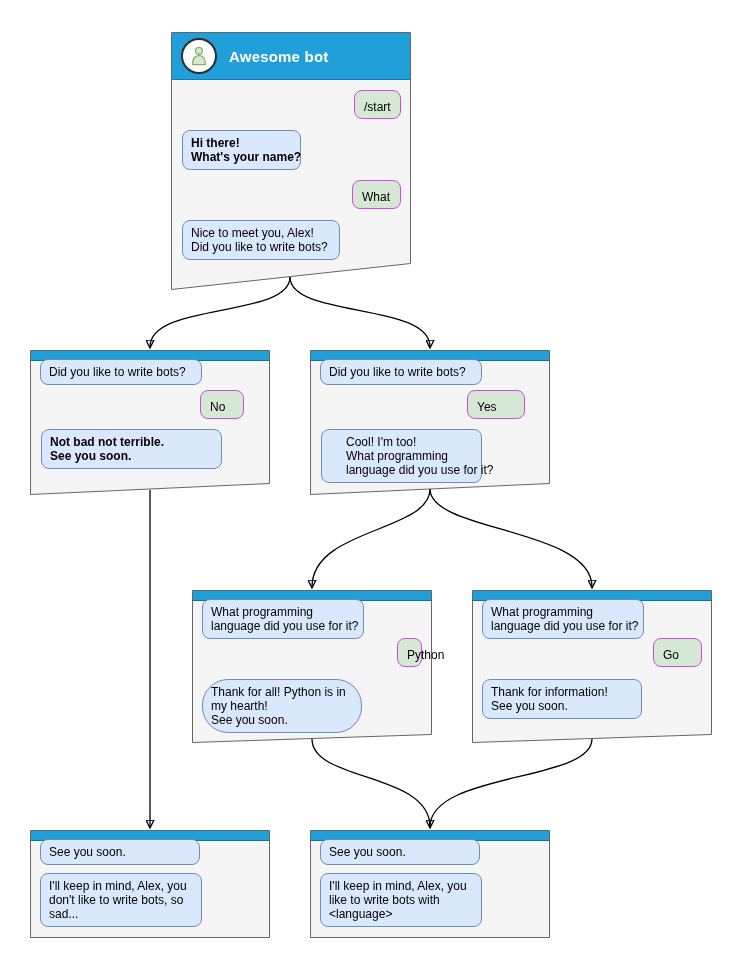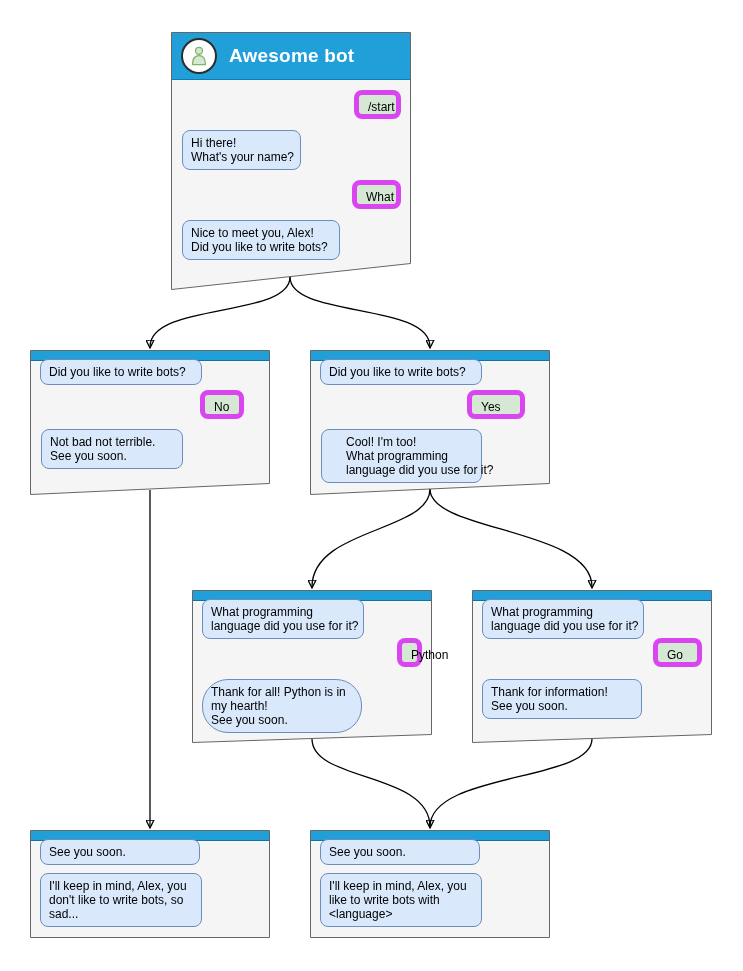--- a/index.html
+++ b/index.html
@@ -20,29 +20,29 @@
   }
   .strip{
     position:absolute;top:1px;left:1px;right:1px;height:10px;
     background:#219FD9;border-bottom:1px solid #10739E;box-sizing:border-box;
   }
   .avatar{
     width:36px;height:36px;box-sizing:border-box;background:#ffffff;
     border:2px solid #2D2D2D;border-radius:50%;
     display:flex;align-items:center;justify-content:center;flex:0 0 auto;
   }
-  .title{color:#ffffff;font-weight:bold;font-size:19px;letter-spacing:.2px;}
+  .title{color:#ffffff;font-weight:bold;font-size:15px;letter-spacing:.2px;}
   .bubble{
     position:absolute;box-sizing:border-box;border-radius:8px;
     font-size:12px;line-height:14px;color:#000000;white-space:pre;
     padding:5px 2px 5px 8px;
   }
   .bubble.bot{background:#DAE8FC;border:1px solid #6C8EBF;}
   .bubble.user{
-    background:#D5E8D4;border:5px solid #d946ef;height:29px;
+    background:#D5E8D4;border:1px solid #d946ef;height:29px;
     display:flex;align-items:center;padding:4px 0 0 9px;
   }
 </style>
 </head>
 <body>
 
 <div class="canvas">
 
   <svg class="arrows" width="743" height="971">
     <defs>
@@ -66,35 +66,35 @@
     <div class="titlebar">
       <span class="avatar">
         <svg width="22" height="22" viewBox="0 0 24 24">
           <circle cx="12" cy="6.3" r="3.8" fill="#D5E8D4" stroke="#82B366" stroke-width="1.4"></circle>
           <path d="M5,21.5 C5,13.8 8,11.6 12,11.6 C16,11.6 19,13.8 19,21.5 Z" fill="#D5E8D4" stroke="#82B366" stroke-width="1.4" stroke-linejoin="round"></path>
         </svg>
       </span>
       <span class="title">Awesome bot</span>
     </div>
     <div class="bubble user" style="right:10px;top:58px;width:47px;">/start</div>
-    <div class="bubble bot" style="left:11px;top:98px;width:119px;">Hi there!
+    <div class="bubble bot" style="left:11px;top:98px;width:119px;font-weight:bold;">Hi there!
 What's your name?</div>
     <div class="bubble user" style="right:10px;top:148px;width:49px;">What</div>
     <div class="bubble bot" style="left:11px;top:188px;width:158px;">Nice to meet you, Alex!
 Did you like to write bots?</div>
   </div>
 
   <div class="node" style="left:30px;top:350px;width:240px;height:145px;">
     <svg class="node-bg" width="240" height="145">
       <polygon points="0.5,0.5 239.5,0.5 239.5,133.5 0.5,144.5"></polygon>
     </svg>
     <div class="strip"></div>
     <div class="bubble bot" style="left:10px;top:9px;width:162px;">Did you like to write bots?</div>
     <div class="bubble user" style="right:26px;top:40px;width:44px;">No</div>
-    <div class="bubble bot" style="left:11px;top:79px;width:142px;">Not bad not terrible.
+    <div class="bubble bot" style="left:11px;top:79px;width:181px;font-weight:bold;">Not bad not terrible.
 See you soon.</div>
   </div>
 
   <div class="node" style="left:310px;top:350px;width:240px;height:145px;">
     <svg class="node-bg" width="240" height="145">
       <polygon points="0.5,0.5 239.5,0.5 239.5,133.5 0.5,144.5"></polygon>
     </svg>
     <div class="strip"></div>
     <div class="bubble bot" style="left:10px;top:9px;width:162px;">Did you like to write bots?</div>
     <div class="bubble user" style="right:25px;top:40px;width:58px;">Yes</div>

